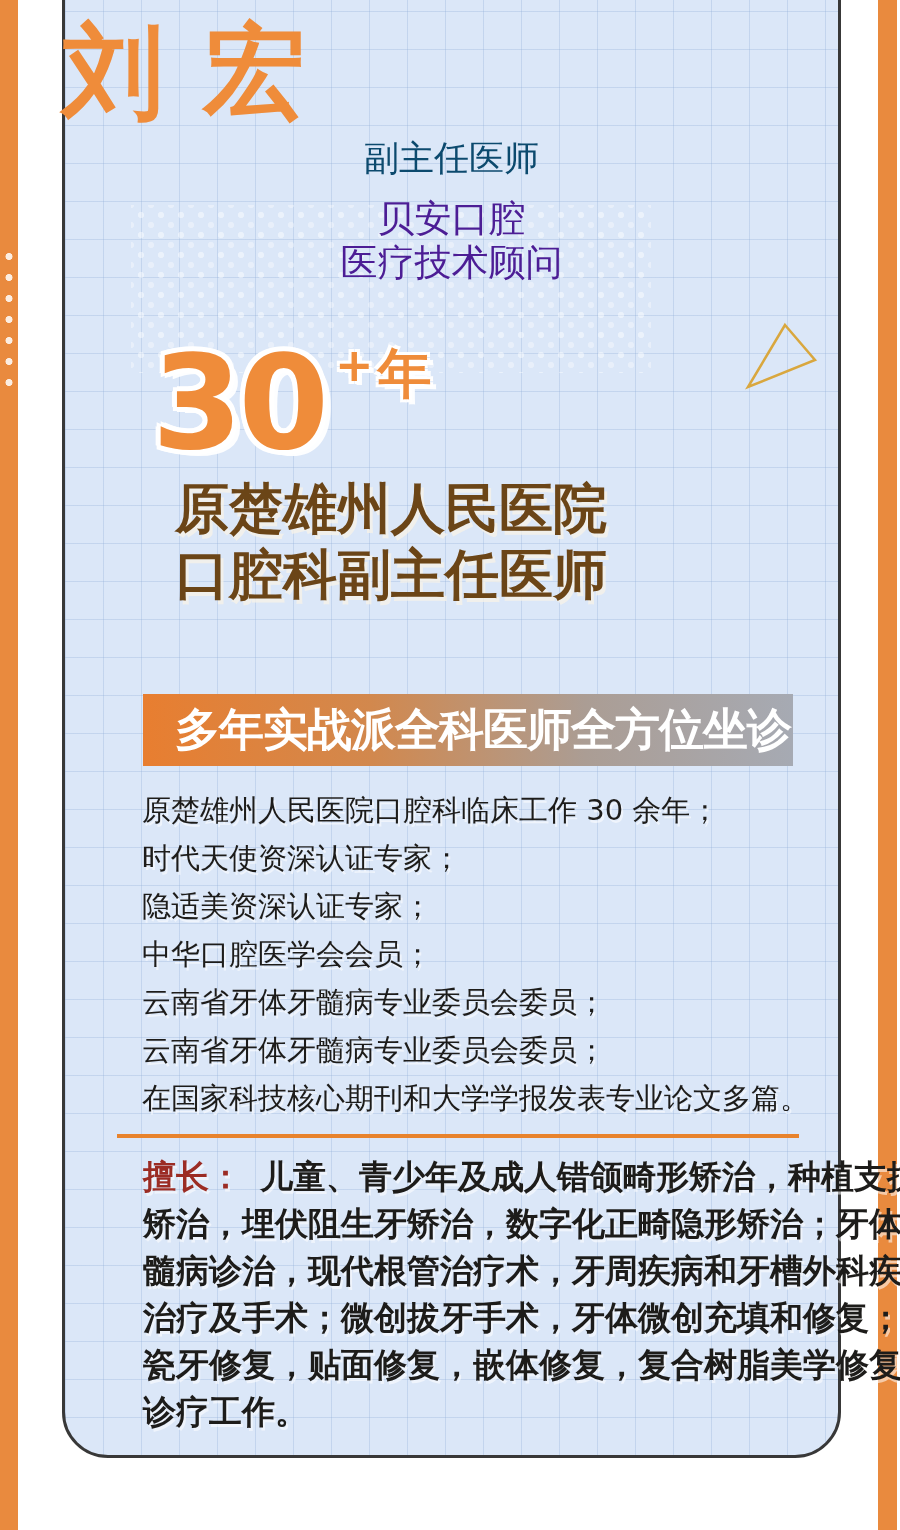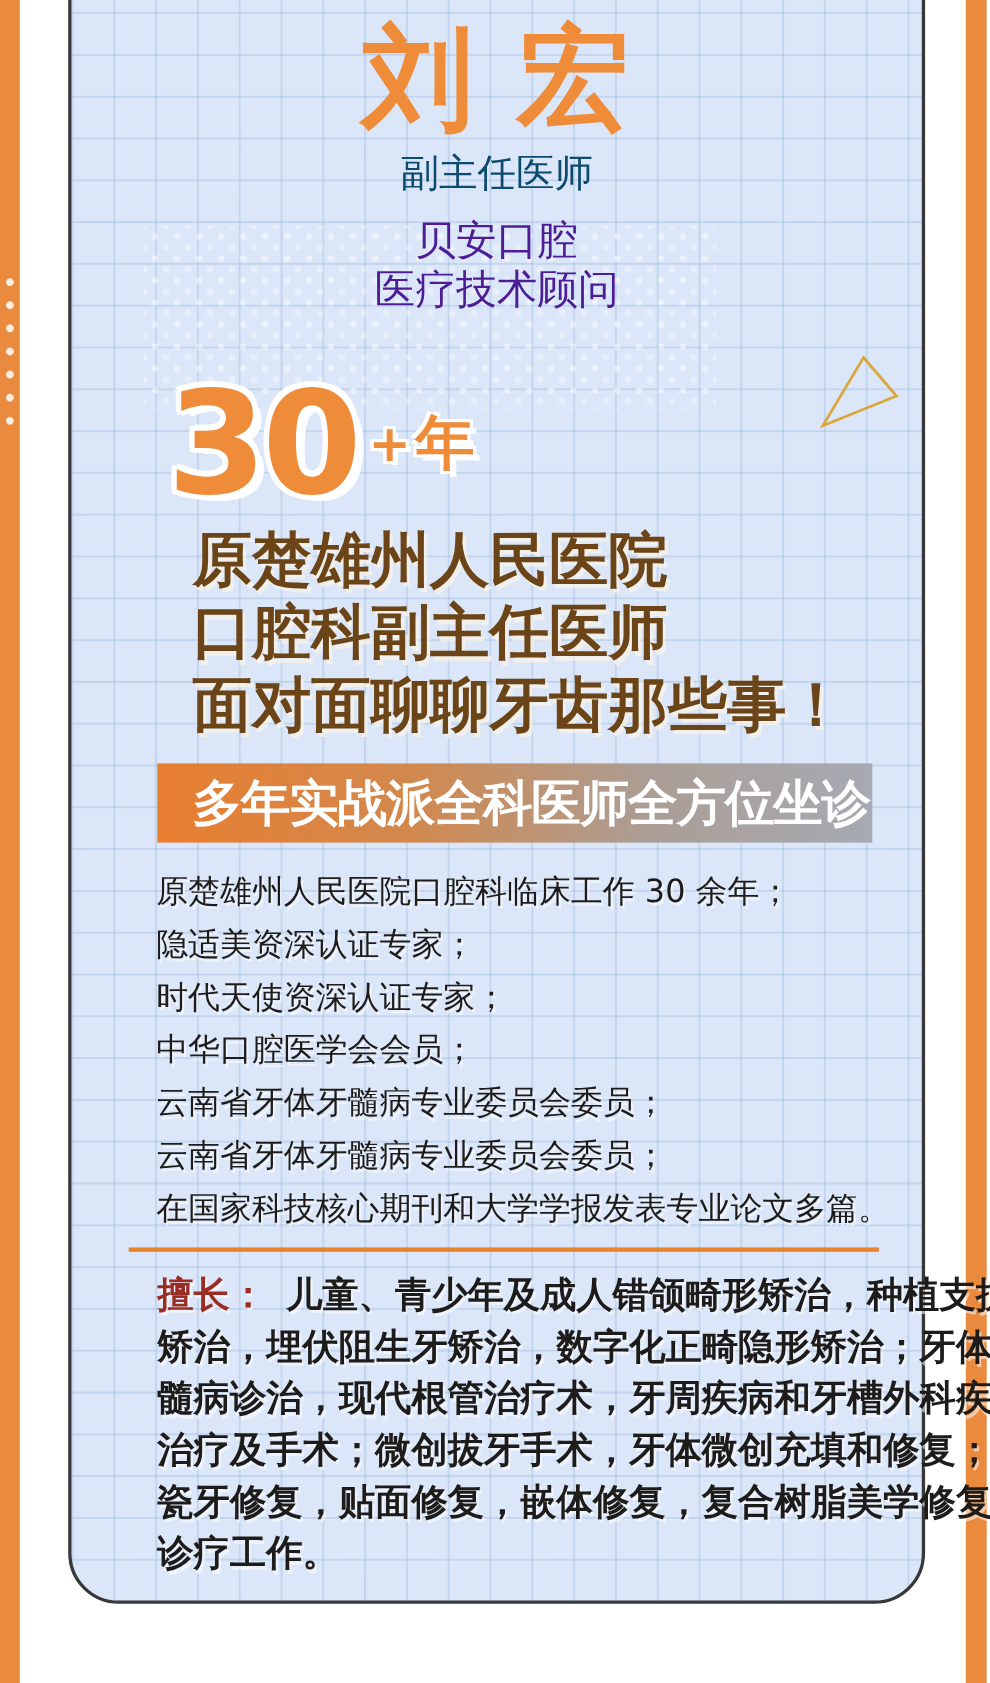--- a/index.html
+++ b/index.html
@@ -58,21 +58,21 @@
       radial-gradient(circle, rgba(255,255,255,0.45) 2.8px, rgba(255,255,255,0) 3.4px),
       radial-gradient(circle, rgba(255,255,255,0.35) 2.8px, rgba(255,255,255,0) 3.4px);
     background-size: 20px 20px, 20px 20px;
     background-position: 0 0, 10px 10px;
   }
 
   .doctor-name {
     position: absolute;
     left: 62px; top: 18px;
     width: 779px;
-    text-align: center;
+    text-align: left;
     font-size: 102px;
     font-weight: 900;
     color: #ef8c3a;
     line-height: 1.05;
     letter-spacing: 2px;
   }
 
   .doctor-title {
     position: absolute;
     left: 62px; top: 138px;
@@ -93,21 +93,21 @@
     font-weight: 500;
     color: #4c1d95;
     line-height: 44px;
     white-space: pre-line;
   }
 
   .exp {
     position: absolute;
     left: 152px; top: 338px;
     display: flex;
-    align-items: center;
+    align-items: flex-start;
     color: #ef8c3a;
   }
   .exp .num {
     font-size: 130px;
     font-weight: 900;
     line-height: 1;
     letter-spacing: -4px;
     text-shadow:
       -4px -4px 0 #fff, 4px -4px 0 #fff, -4px 4px 0 #fff, 4px 4px 0 #fff,
       -5px 0 0 #fff, 5px 0 0 #fff, 0 -5px 0 #fff, 0 5px 0 #fff,
@@ -207,29 +207,28 @@
 
   <div class="exp">
     <span class="num">30</span>
     <span class="plus">+</span>
     <span class="unit">年</span>
   </div>
 
   <div class="headline">
     <div>原楚雄州人民医院</div>
     <div>口腔科副主任医师</div>
-    <div>面对面聊聊牙齿那些事！</div>
   </div>
 
   <div class="banner">多年实战派全科医师全方位坐诊</div>
 
   <div class="credentials">
     <div class="cred-line">原楚雄州人民医院口腔科临床工作 30 余年；</div>
+    <div class="cred-line">时代天使资深认证专家；</div>
     <div class="cred-line">隐适美资深认证专家；</div>
-    <div class="cred-line">时代天使资深认证专家；</div>
     <div class="cred-line">中华口腔医学会会员；</div>
     <div class="cred-line">云南省牙体牙髓病专业委员会委员；</div>
     <div class="cred-line">云南省牙体牙髓病专业委员会委员；</div>
     <div class="cred-line">在国家科技核心期刊和大学学报发表专业论文多篇。</div>
   </div>
 
   <div class="divider"></div>
 
   <div class="specialty">
     <div class="spec-line"><span class="spec-label">擅长：</span><span>儿童、青少年及成人错颌畸形矫治，种植支抗</span></div>

